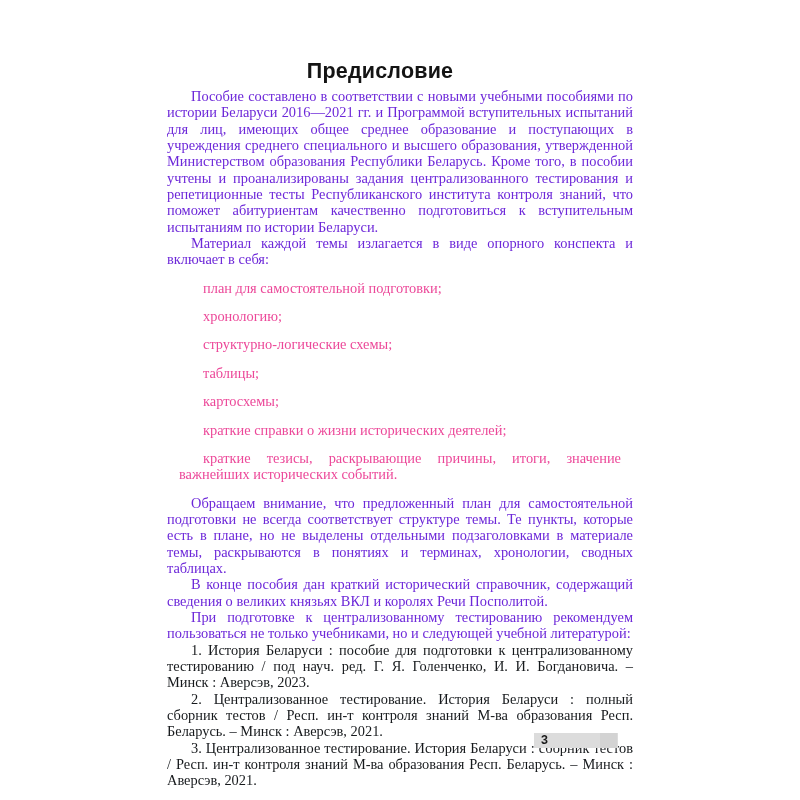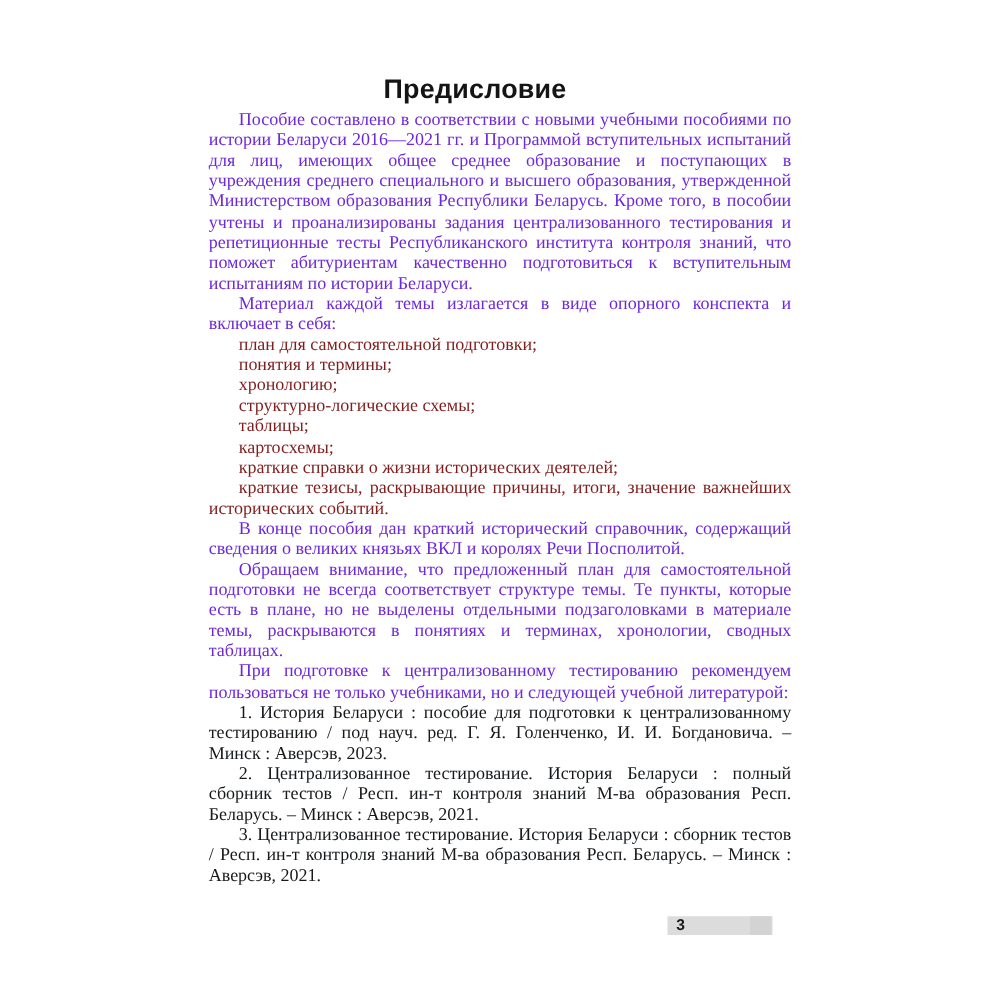--- a/index.html
+++ b/index.html
@@ -56,27 +56,27 @@
     hyphens: manual;
   }
 
   ul.feature-list {
     margin: 0;
     padding: 0;
     list-style: none;
   }
 
   ul.feature-list li {
-    margin: 0;
+    margin: 12px;
     padding: 0;
     font-size: 14.4px;
     line-height: 16.35px;
     text-align: justify;
     text-indent: 24px;
-    color: #7f1d1d;
+    color: #ec4899;
   }
 
   ol.ref-list {
     margin: 0;
     padding: 0;
     list-style: none;
   }
 
   ol.ref-list li {
     margin: 0;
@@ -125,32 +125,31 @@
   <h1 class="page-title">Предисловие</h1>
 
   <div class="text-column">
 
     <p class="body-par">Пособие составлено в соответствии с новыми учебными пособиями по истории Беларуси 2016—2021 гг. и Программой вступительных испытаний для лиц, имеющих общее среднее образование и поступающих в учреждения среднего специального и высшего образования, утвержденной Министерством образования Республики Беларусь. Кроме того, в пособии учтены и проанализированы задания централизованного тестирования и репетиционные тесты Республиканского института контроля знаний, что поможет абитуриентам качественно подготовиться к вступительным испытаниям по истории Беларуси.</p>
 
     <p class="body-par">Материал каждой темы излагается в виде опорного конспекта и включает в себя:</p>
 
     <ul class="feature-list">
       <li>план для самостоятельной подготовки;</li>
-      <li>понятия и термины;</li>
       <li>хронологию;</li>
       <li>структурно-логические схемы;</li>
       <li>таблицы;</li>
       <li>картосхемы;</li>
       <li>краткие справки о жизни исторических деятелей;</li>
       <li>краткие тезисы, раскрывающие причины, итоги, значение важнейших исторических событий.</li>
     </ul>
 
+    <p class="body-par">Обращаем внимание, что предложенный план для самостоятельной подготовки не всегда соответствует структуре темы. Те пункты, которые есть в плане, но не выделены отдельными подзаголовками в материале темы, раскрываются в понятиях и терминах, хронологии, сводных таблицах.</p>
+
     <p class="body-par">В конце пособия дан краткий исторический справочник, содержащий сведения о великих князьях ВКЛ и королях Речи Посполитой.</p>
-
-    <p class="body-par">Обращаем внимание, что предложенный план для самостоятельной подготовки не всегда соответствует структуре темы. Те пункты, которые есть в плане, но не выделены отдельными подзаголовками в материале темы, раскрываются в понятиях и терминах, хронологии, сводных таблицах.</p>
 
     <p class="body-par">При подготовке к централизованному тестированию рекомендуем пользоваться не только учебниками, но и следующей учебной литературой:</p>
 
     <ol class="ref-list">
       <li>1.  История Беларуси : пособие для подготовки к централизованному тестированию / под науч. ред. Г. Я. Голенченко, И. И. Богдановича. – Минск : Аверсэв, 2023.</li>
       <li>2.  Централизованное тестирование. История Беларуси : полный сборник тестов / Респ. ин-т контроля знаний М-ва образования Респ. Беларусь. – Минск : Аверсэв, 2021.</li>
       <li>3.  Централизованное тестирование. История Беларуси : сборник тестов / Респ. ин-т контроля знаний М-ва образования Респ. Беларусь. – Минск : Аверсэв, 2021.</li>
     </ol>
 
   </div>

